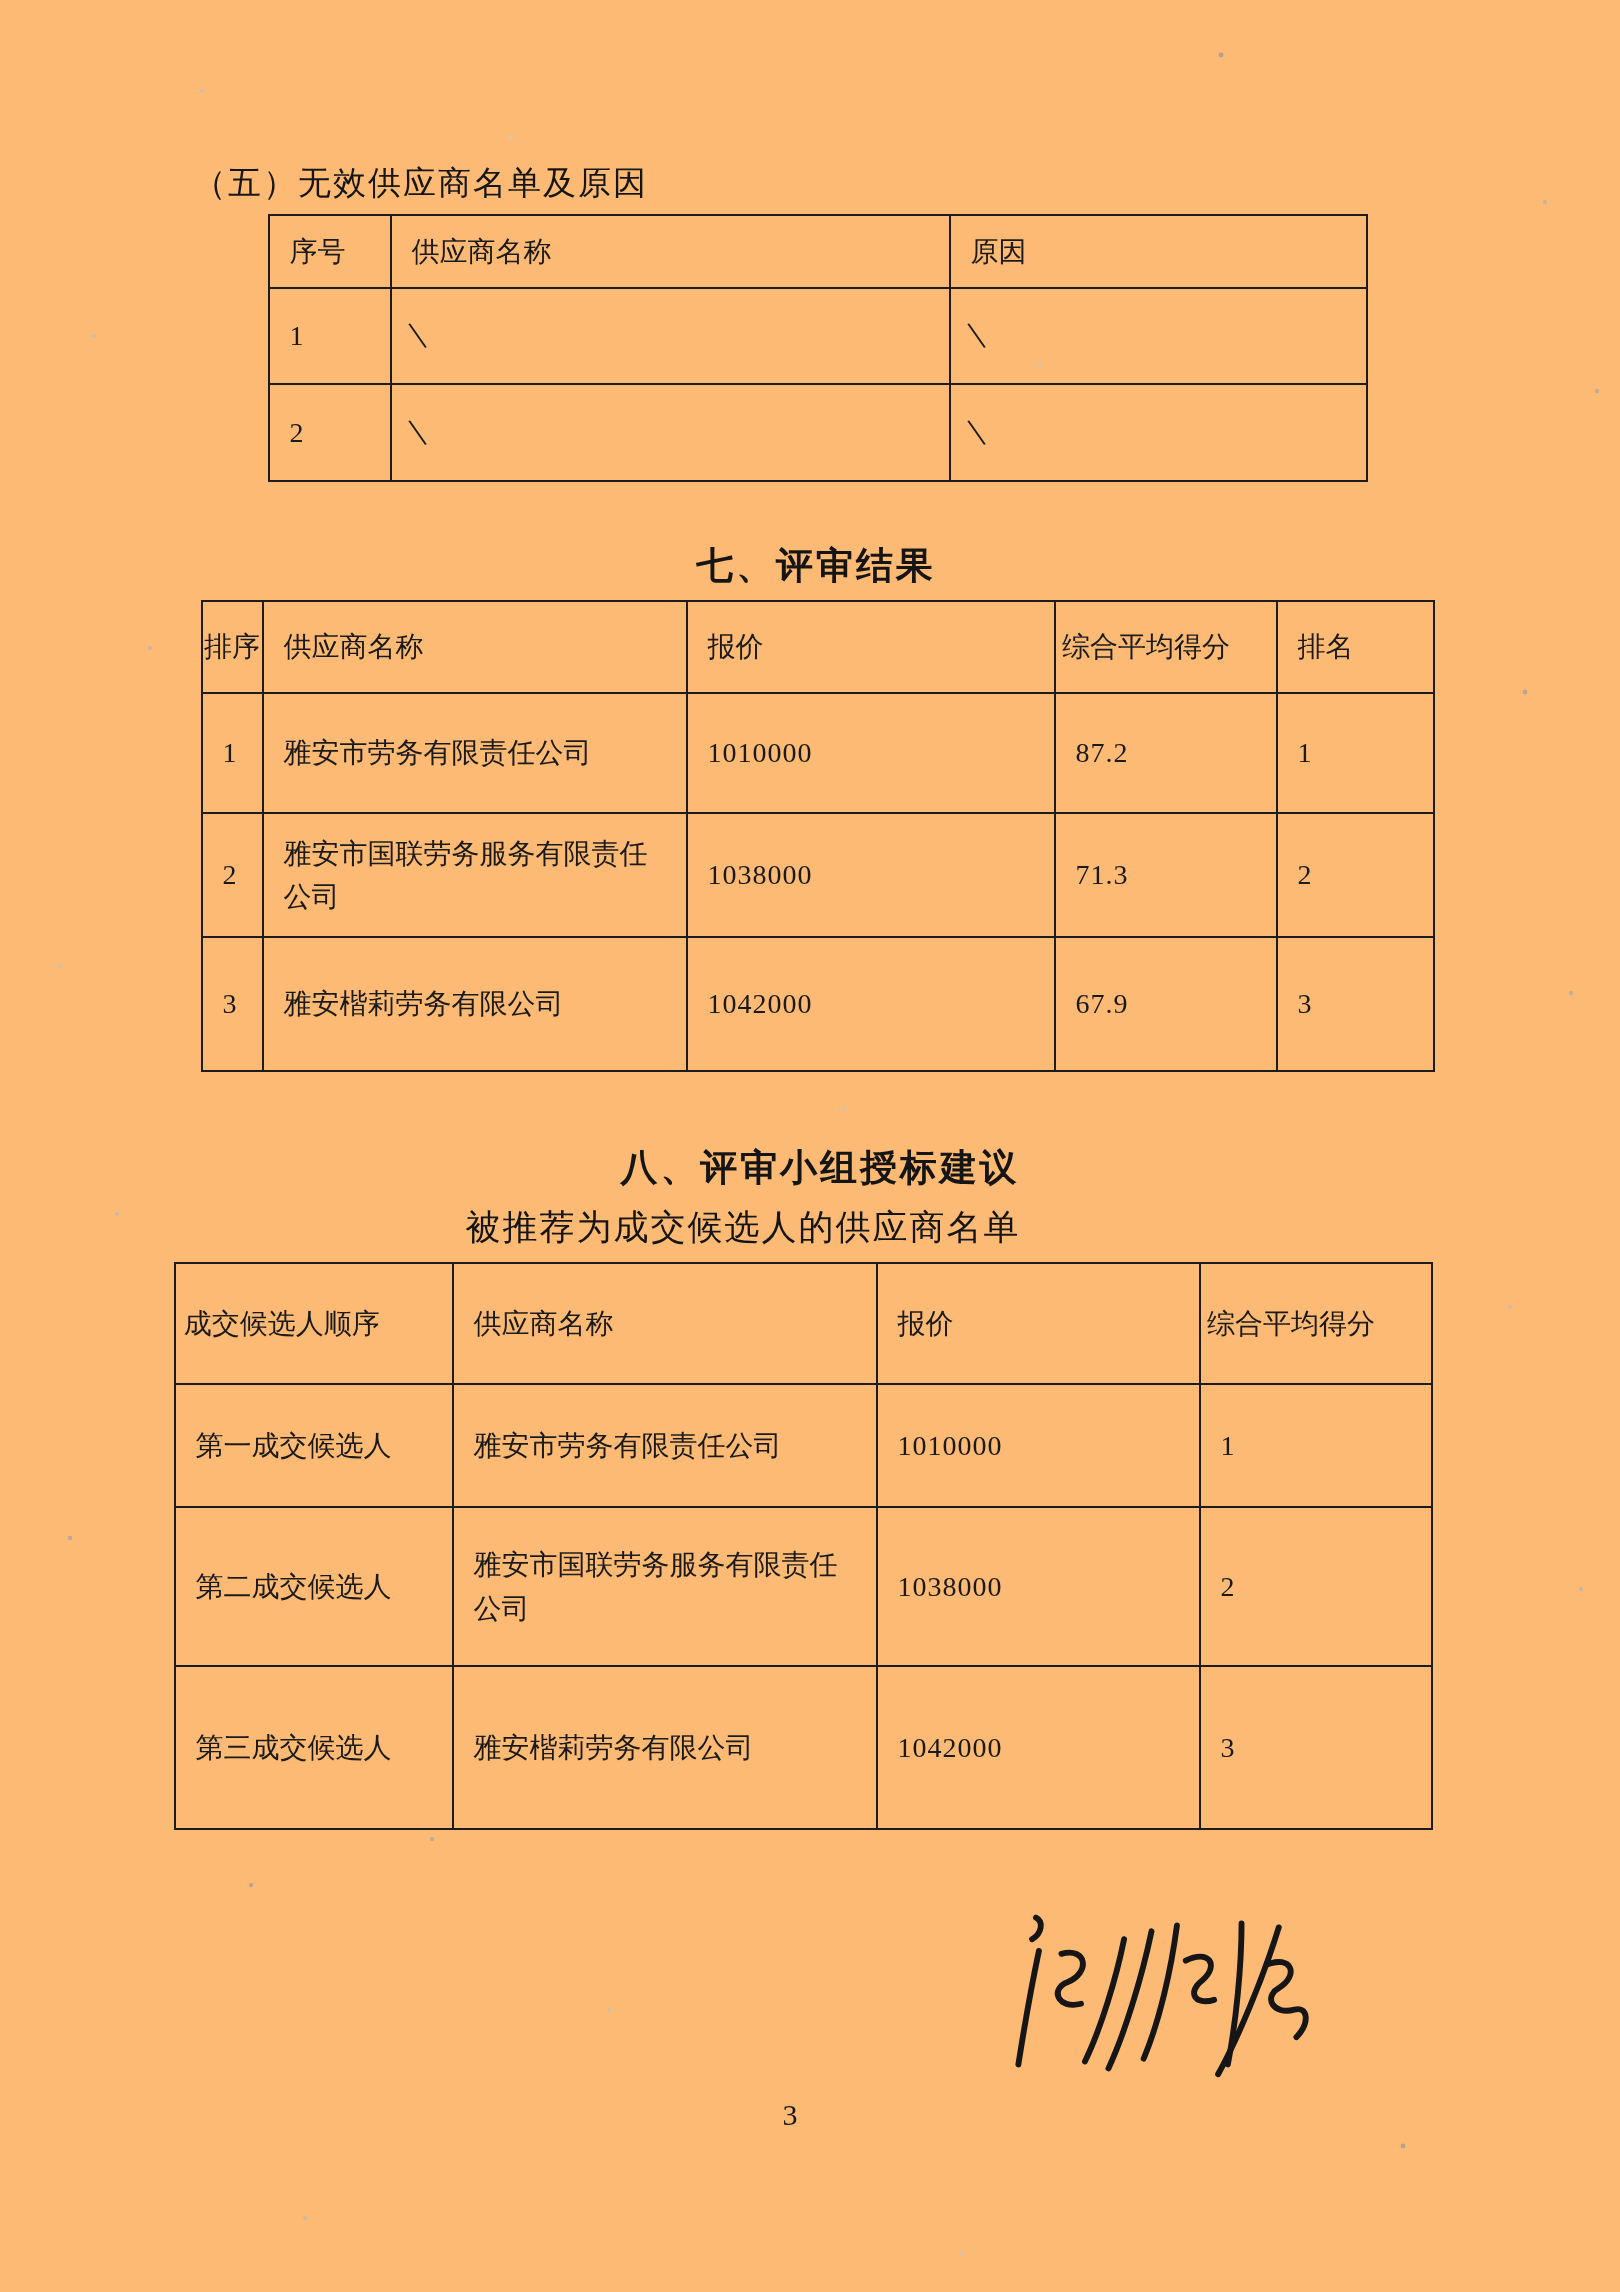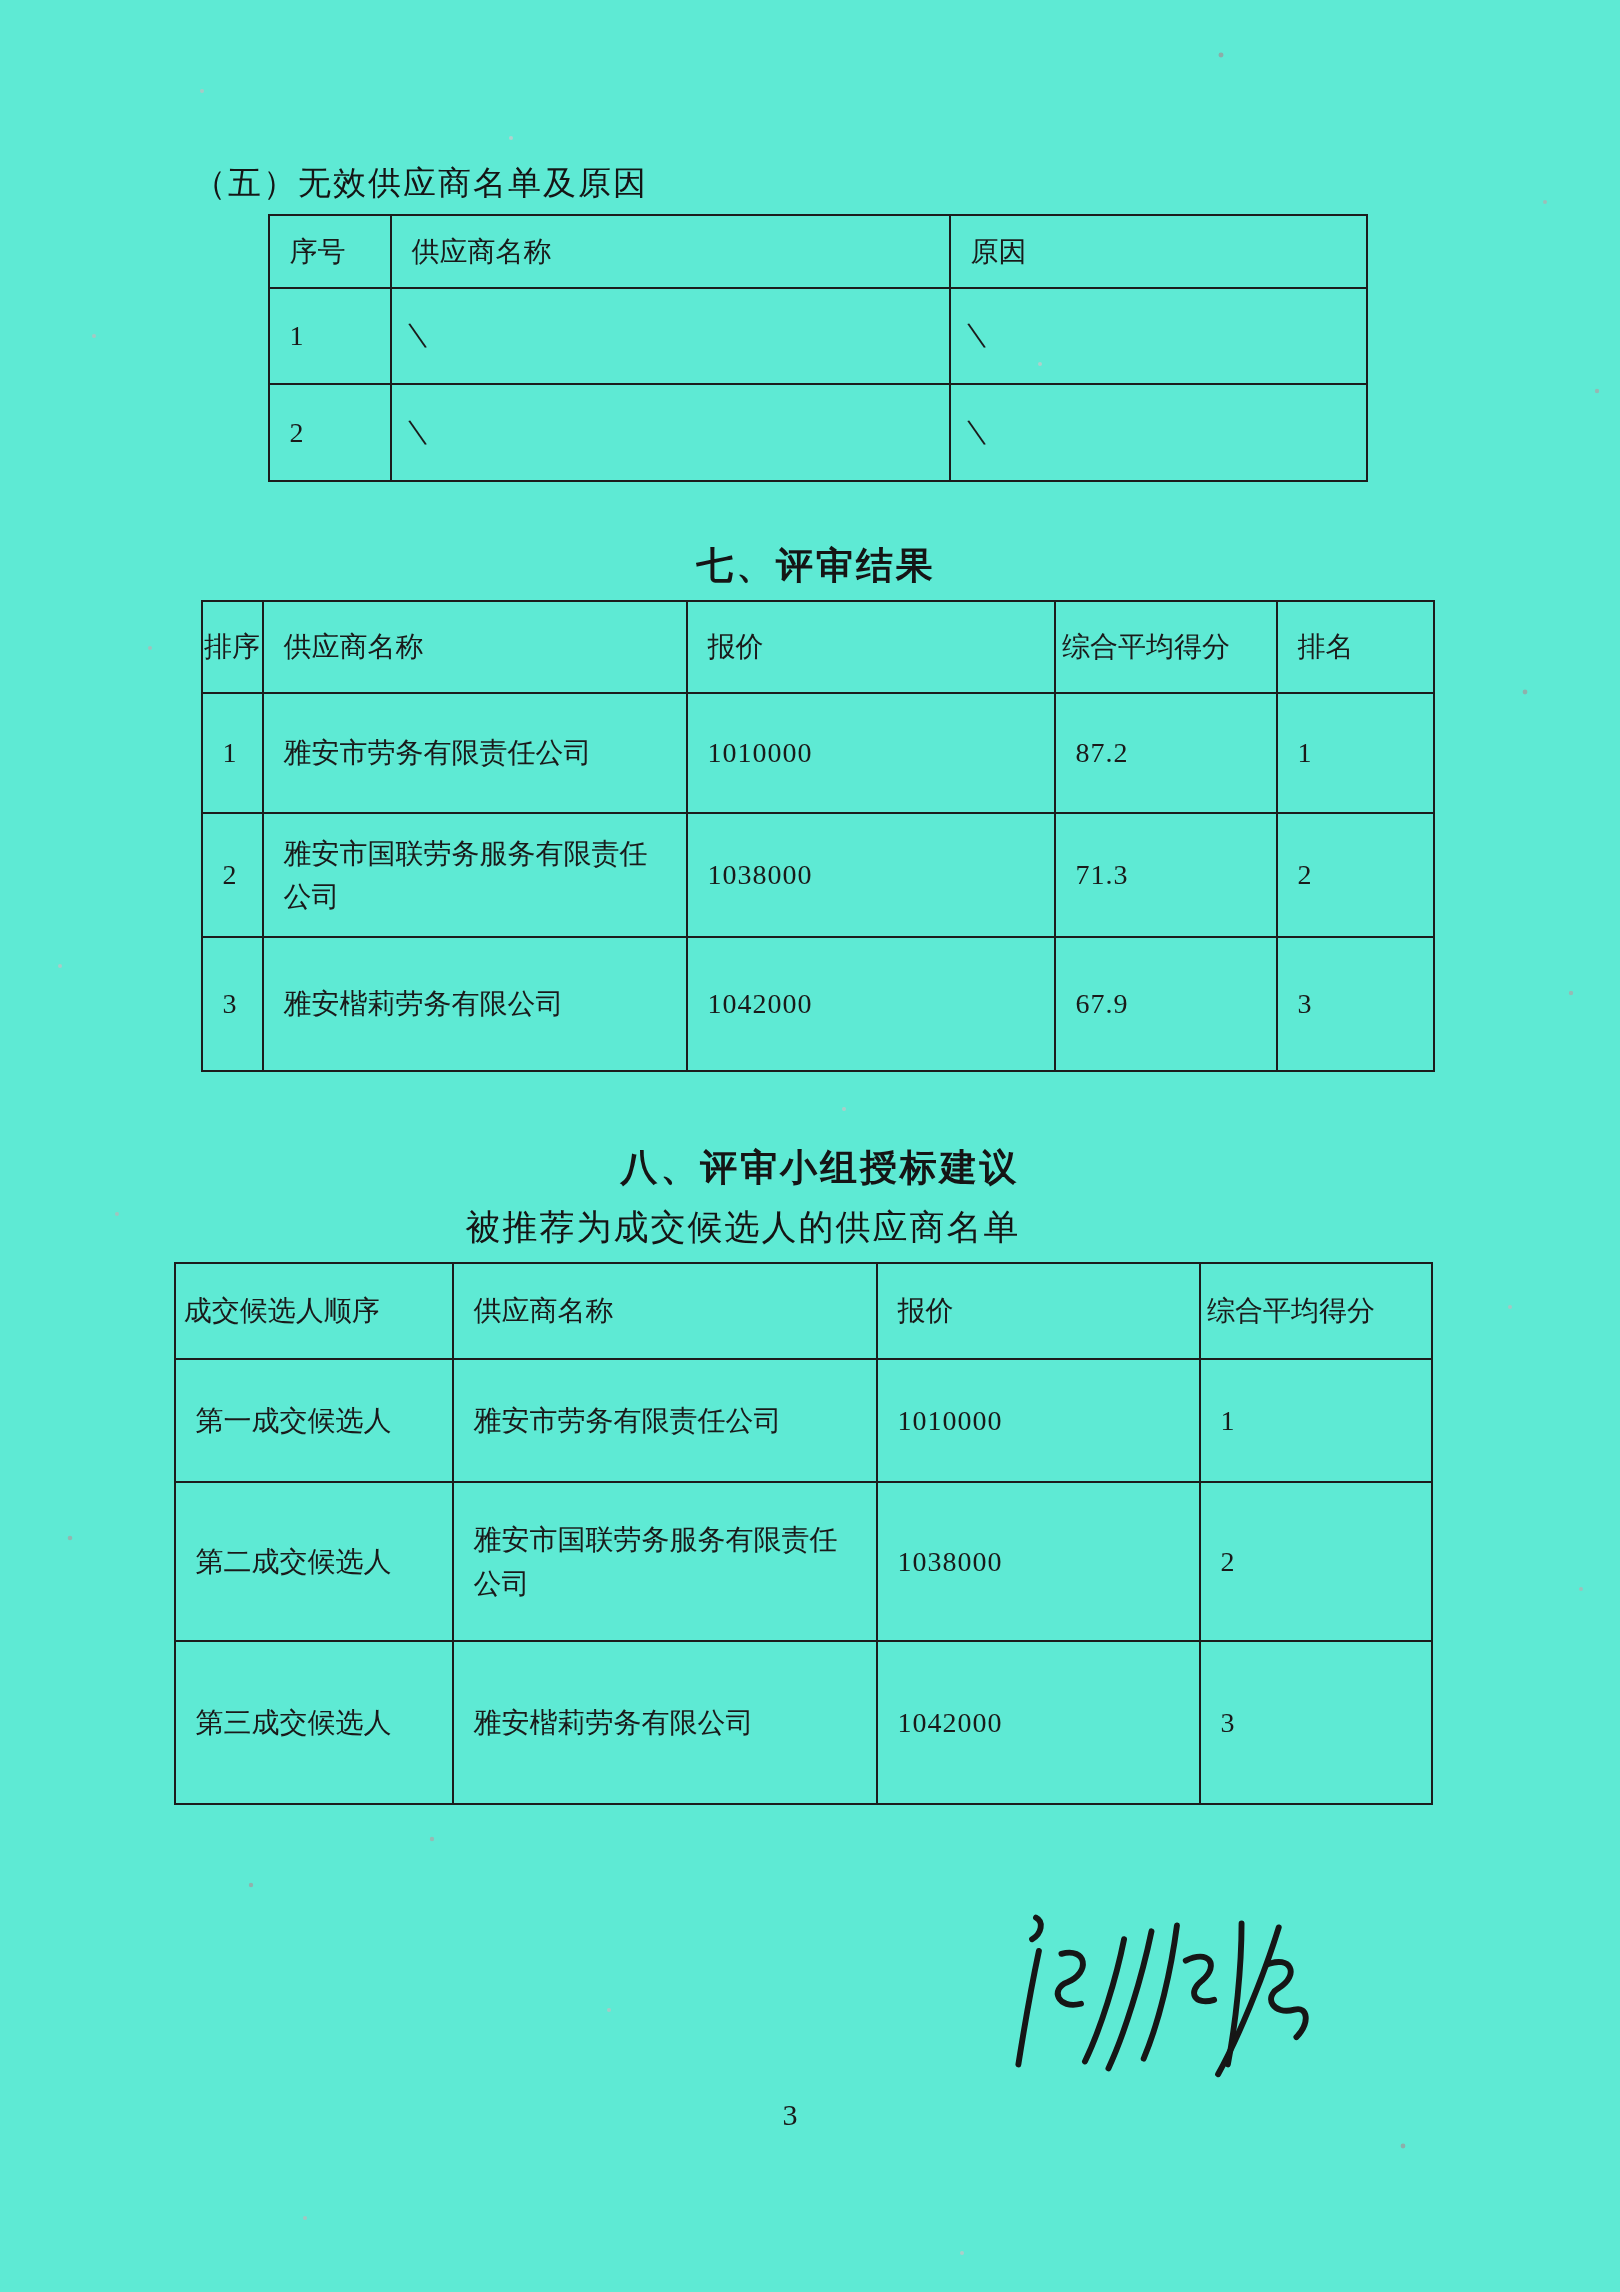--- a/index.html
+++ b/index.html
@@ -1,20 +1,20 @@
 <!DOCTYPE html>
 <html><head>
 <meta charset="utf-8">
 <style>
   html,body { margin:0; padding:0; background:#e8e8e8; }
   .page {
     position:relative;
     width:1620px; height:2293px;
     margin:0 auto;
-    background:#5eead4;
+    background:#fdba74;
     font-family:"Liberation Serif","DejaVu Serif",serif;
     color:#1a1a1a;
     overflow:hidden;
   }
   .heading {
     position:absolute;
     white-space:nowrap;
     color:#151515;
   }
   .h-sec5 { left:193px; top:161px; font-size:33px; letter-spacing:2px; }
@@ -168,21 +168,21 @@
   <div class="heading h-centered h-sec8sub">被推荐为成交候选人的供应商名单</div>
 
   <table class="doc-table t3">
     <colgroup>
       <col style="width:278px">
         <col style="width:424px">
         <col style="width:323px">
         <col style="width:232px">
     </colgroup>
     <tbody>
-        <tr style="height:96px">
+        <tr style="height:121px">
       <th style="padding:0 7.8px">成交候选人顺序</th>
       <th>供应商名称</th>
       <th>报价</th>
       <th style="padding:0 5.9px">综合平均得分</th>
     </tr>
     <tr style="height:123px">
       <td>第一成交候选人</td>
       <td>雅安市劳务有限责任公司</td>
       <td class="num">1010000</td>
       <td class="num">1</td>

